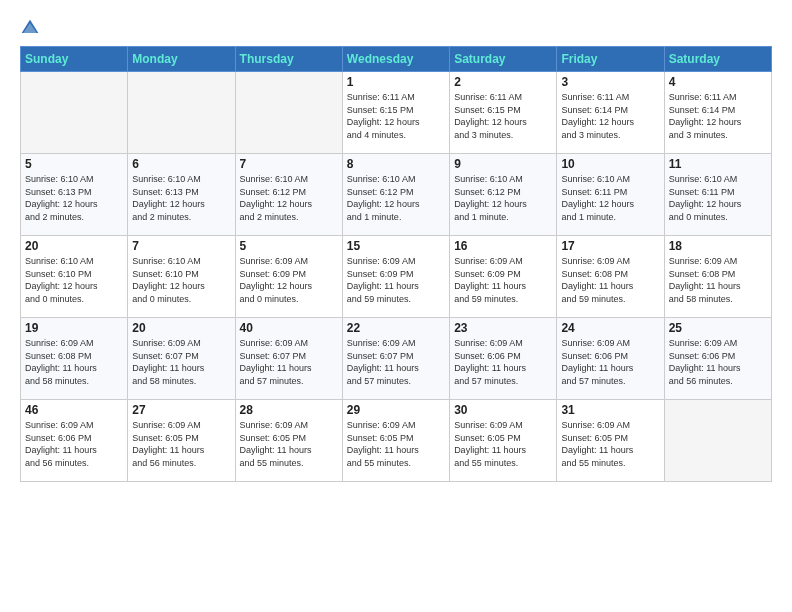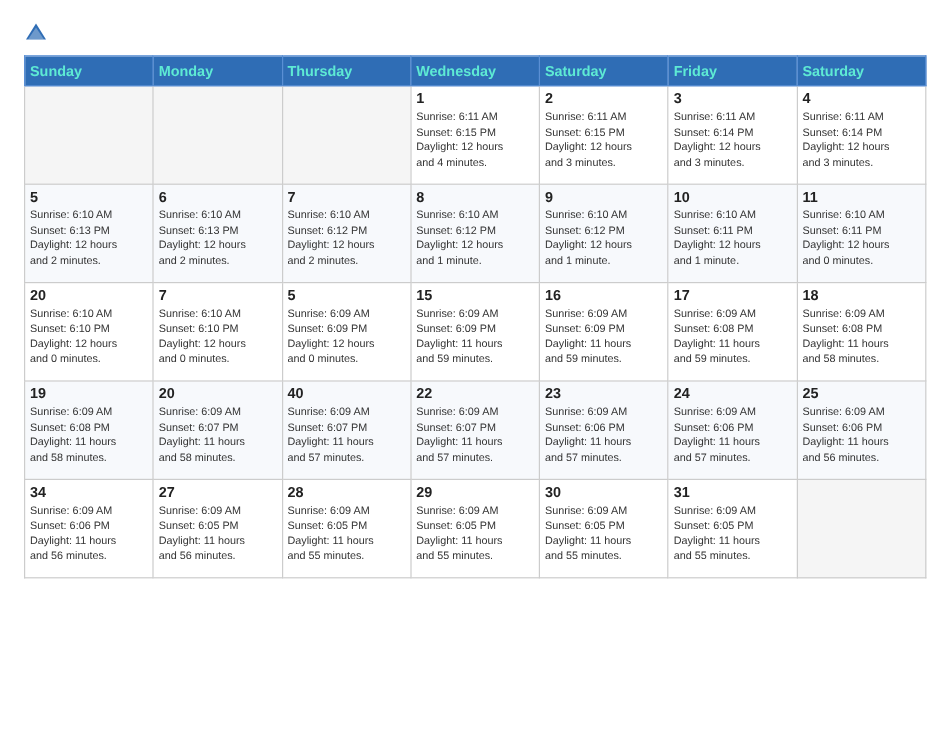--- a/index.html
+++ b/index.html
@@ -319,21 +319,21 @@
           <td>
             <span class="day-num">25</span>
             <div class="day-info" style="white-space: pre-line;">Sunrise: 6:09 AM
 Sunset: 6:06 PM
 Daylight: 11 hours
 and 56 minutes.</div>
           </td>
         </tr>
         <tr>
           <td>
-            <span class="day-num">34</span>
+            <span class="day-num">46</span>
             <div class="day-info" style="white-space: pre-line;">Sunrise: 6:09 AM
 Sunset: 6:06 PM
 Daylight: 11 hours
 and 56 minutes.</div>
           </td>
           <td>
             <span class="day-num">27</span>
             <div class="day-info" style="white-space: pre-line;">Sunrise: 6:09 AM
 Sunset: 6:05 PM
 Daylight: 11 hours

